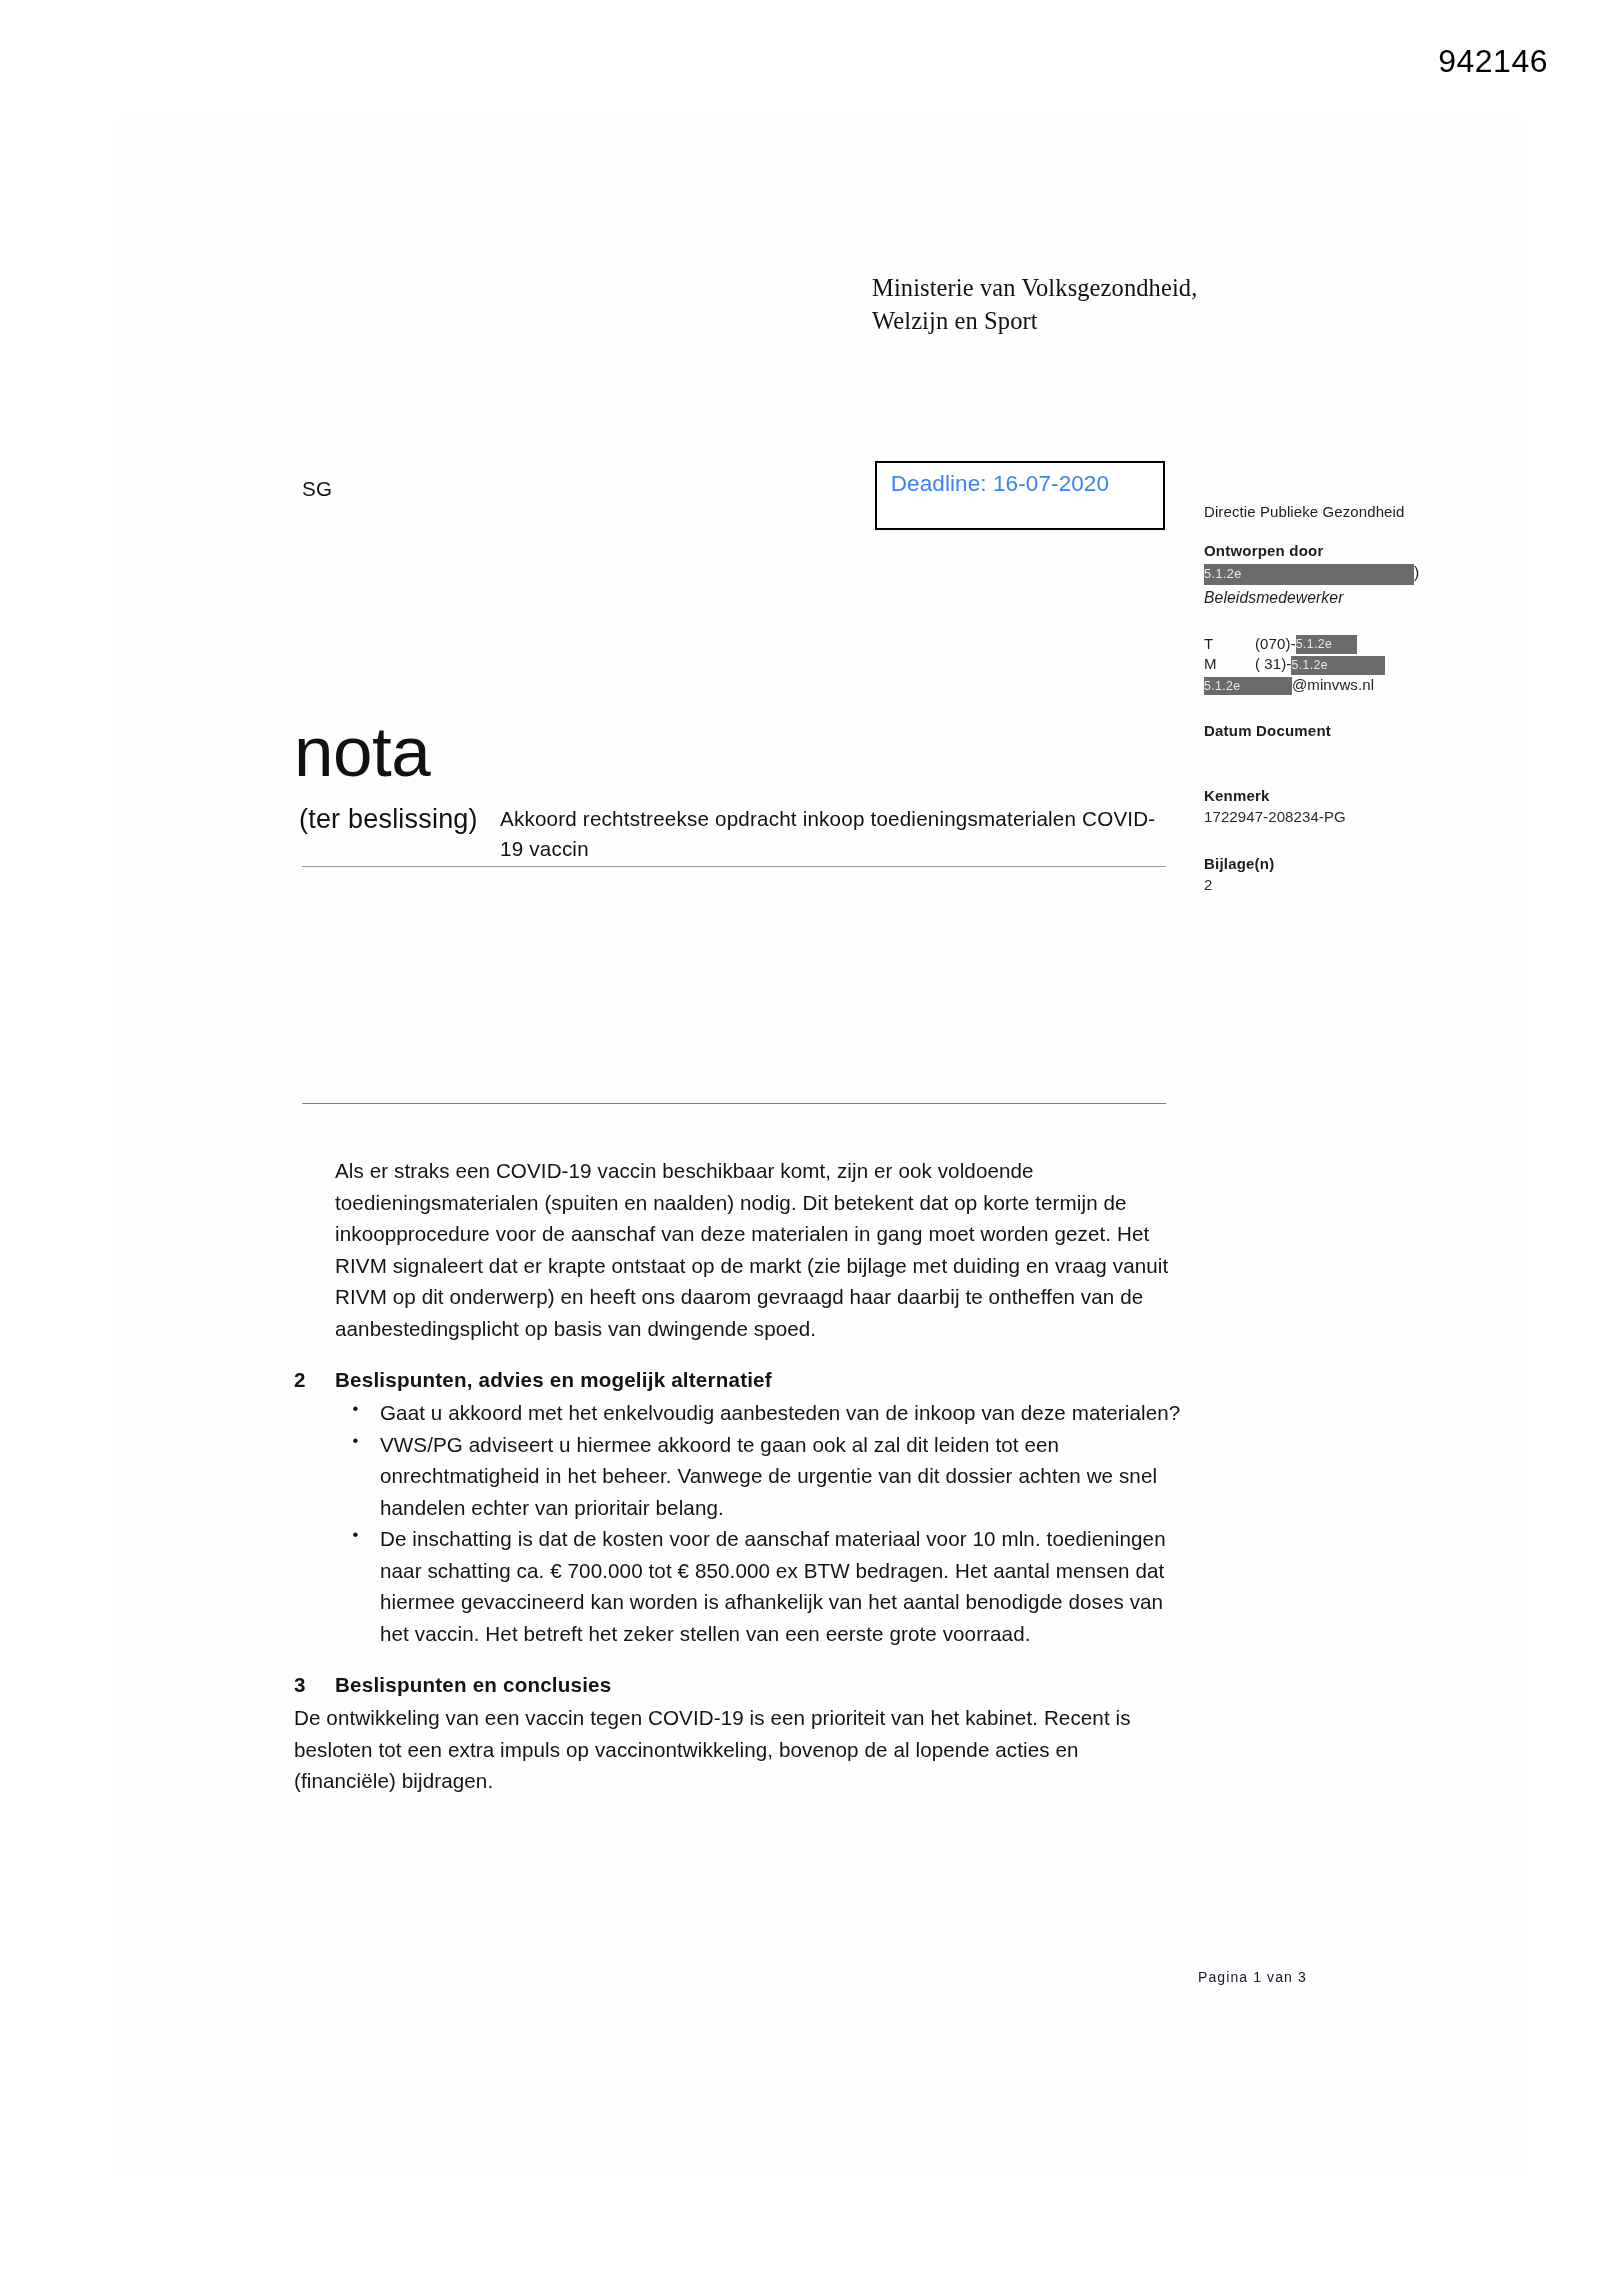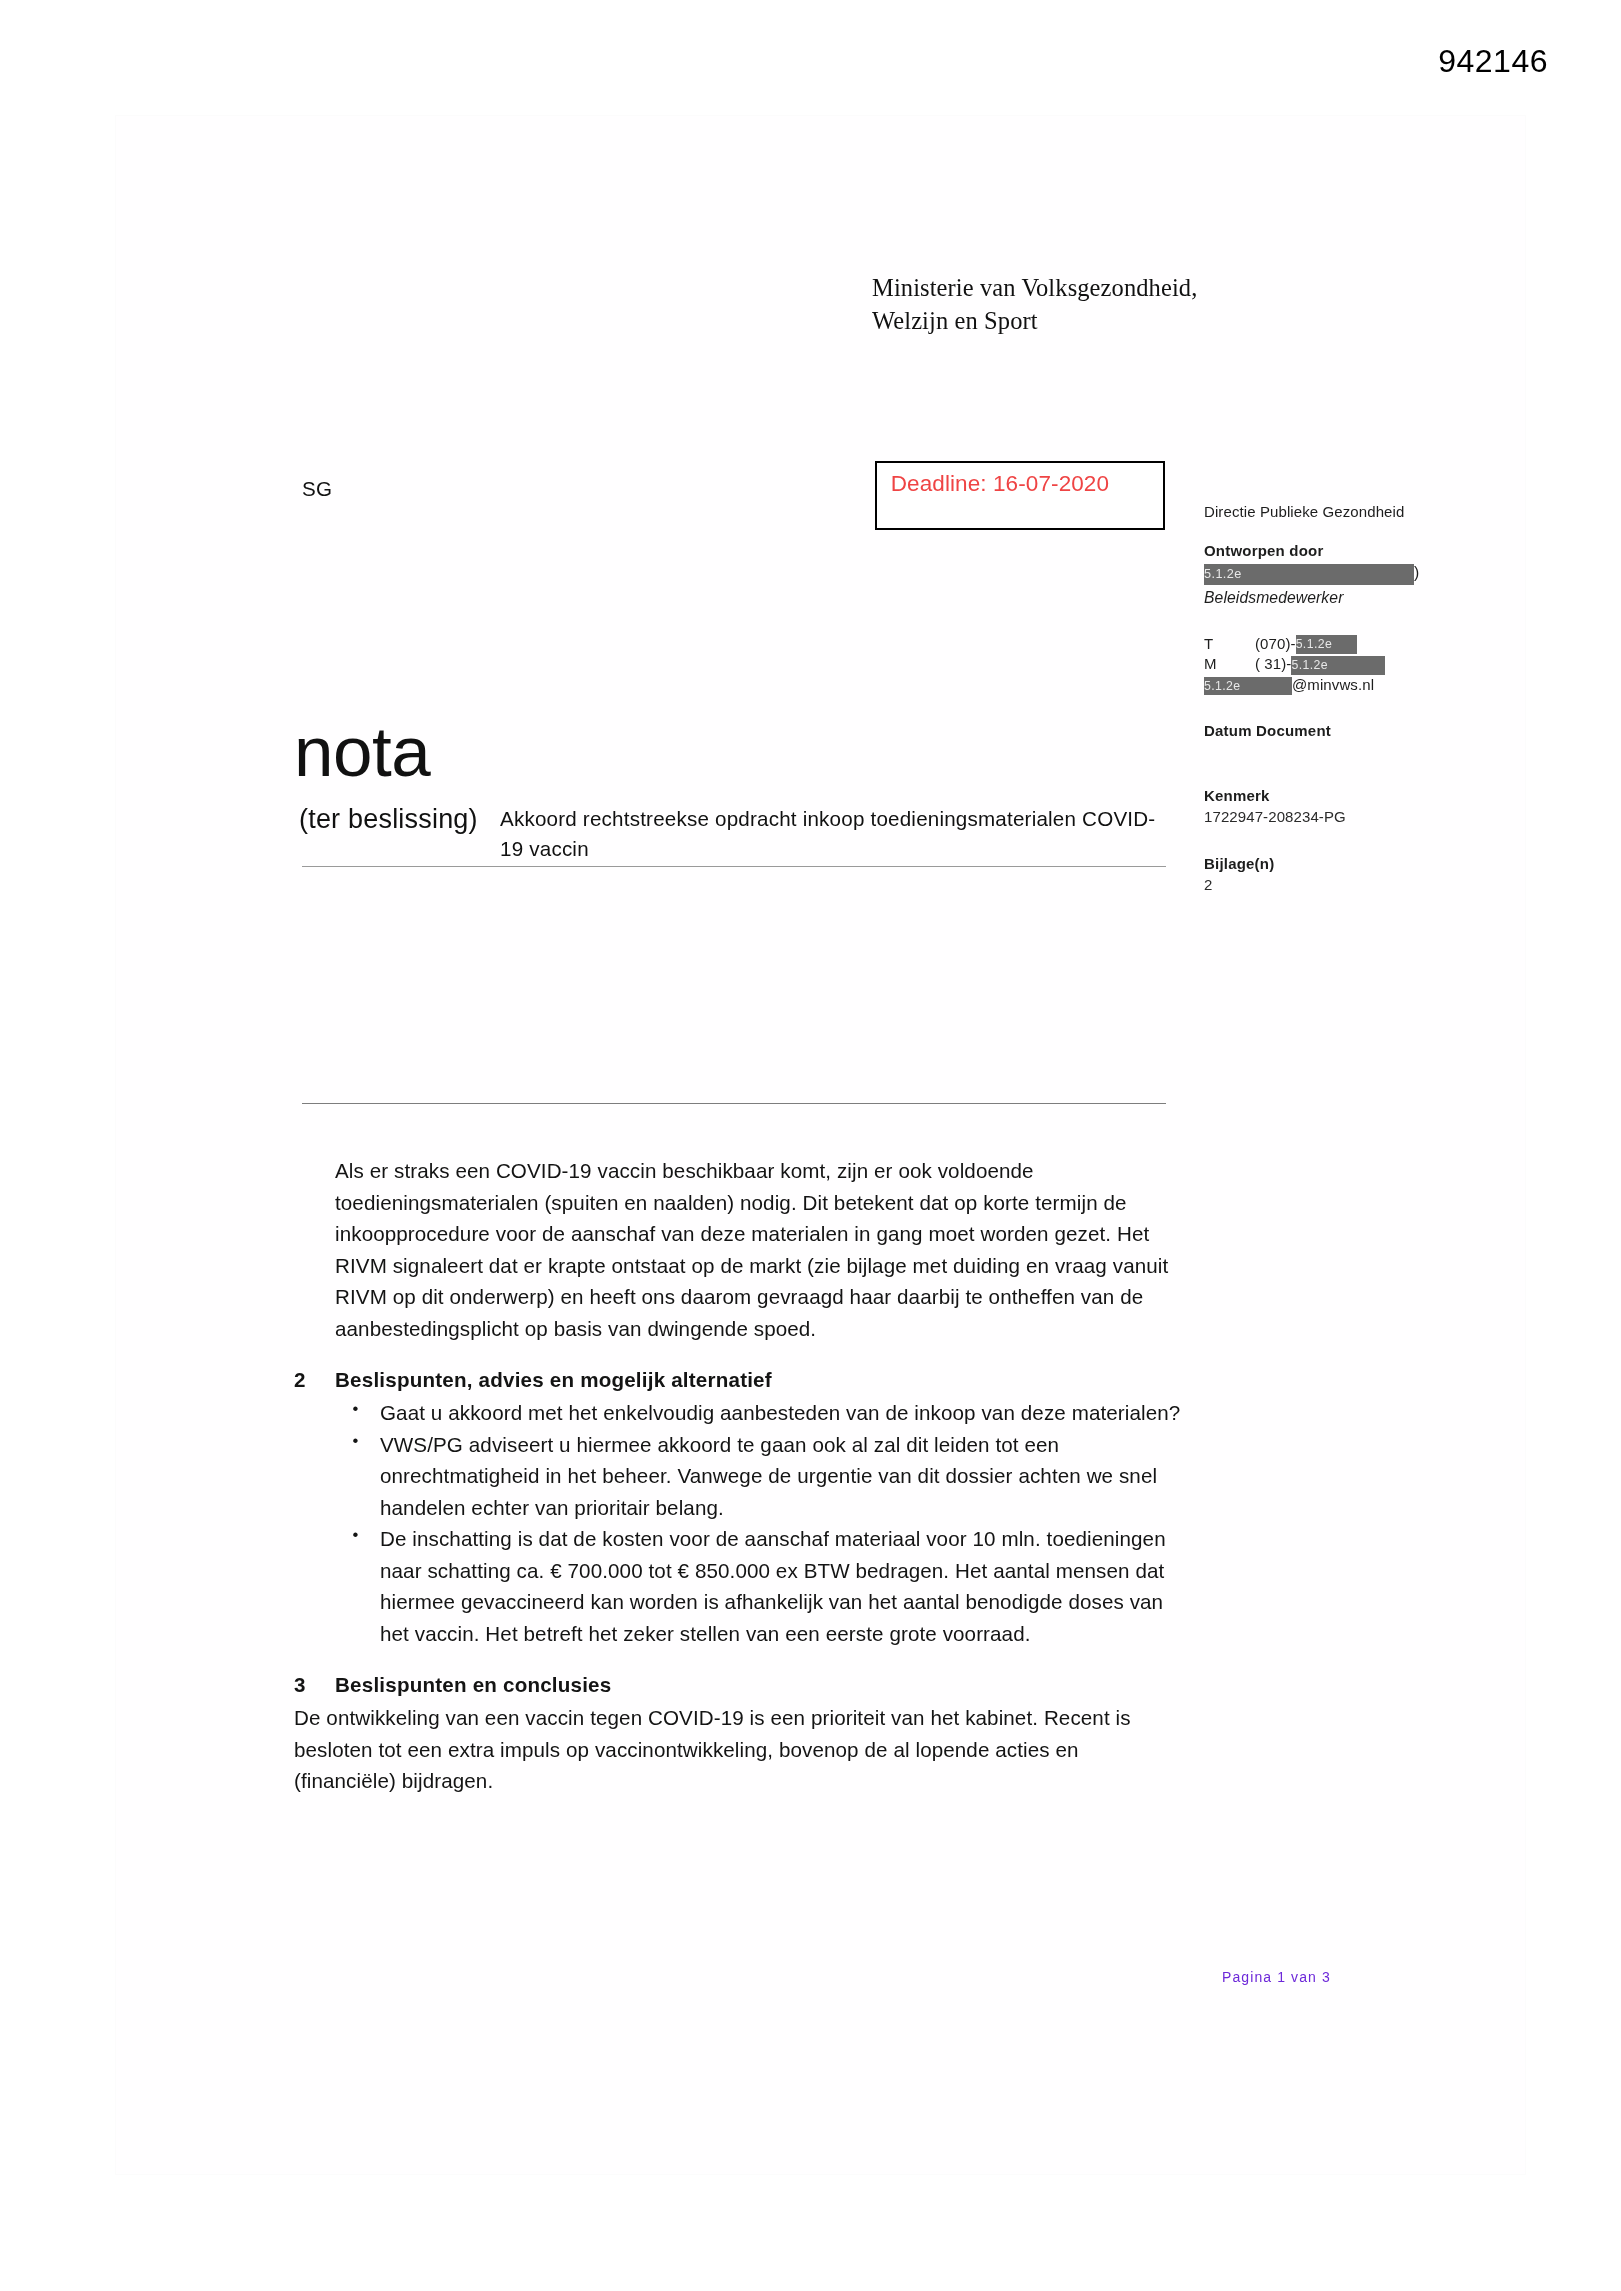--- a/index.html
+++ b/index.html
@@ -71,21 +71,21 @@
     height: 69px;
     border: 2px solid #000;
     box-sizing: border-box;
     background: #fff;
   }
   #deadline-text {
     position: absolute;
     left: 13.7px;
     top: 7.8px;
     font-size: 22.5px;
-    color: #ef4444;
+    color: #3b82f6;
     white-space: nowrap;
     letter-spacing: 0.1px;
   }
 
   
   #info-column {
     position: absolute;
     left: 1204px;
     top: 502px;
     width: 245px;
@@ -260,23 +260,22 @@
     font-size: 16.7px;
     color: #141414;
   }
 
   
   #page-footer {
     position: absolute;
     left: 1198px;
     top: 1969px;
     font-size: 14px;
-    color: #6d28d9;
+    color: #0f172a;
     letter-spacing: 1.1px;
-    margin-left: 24px;
   }
 </style>
 </head>
 <body>
 
 <div id="page-sheet"></div>
 
 <div id="archive-number">942146</div>
 
 <div id="ministry-header">

